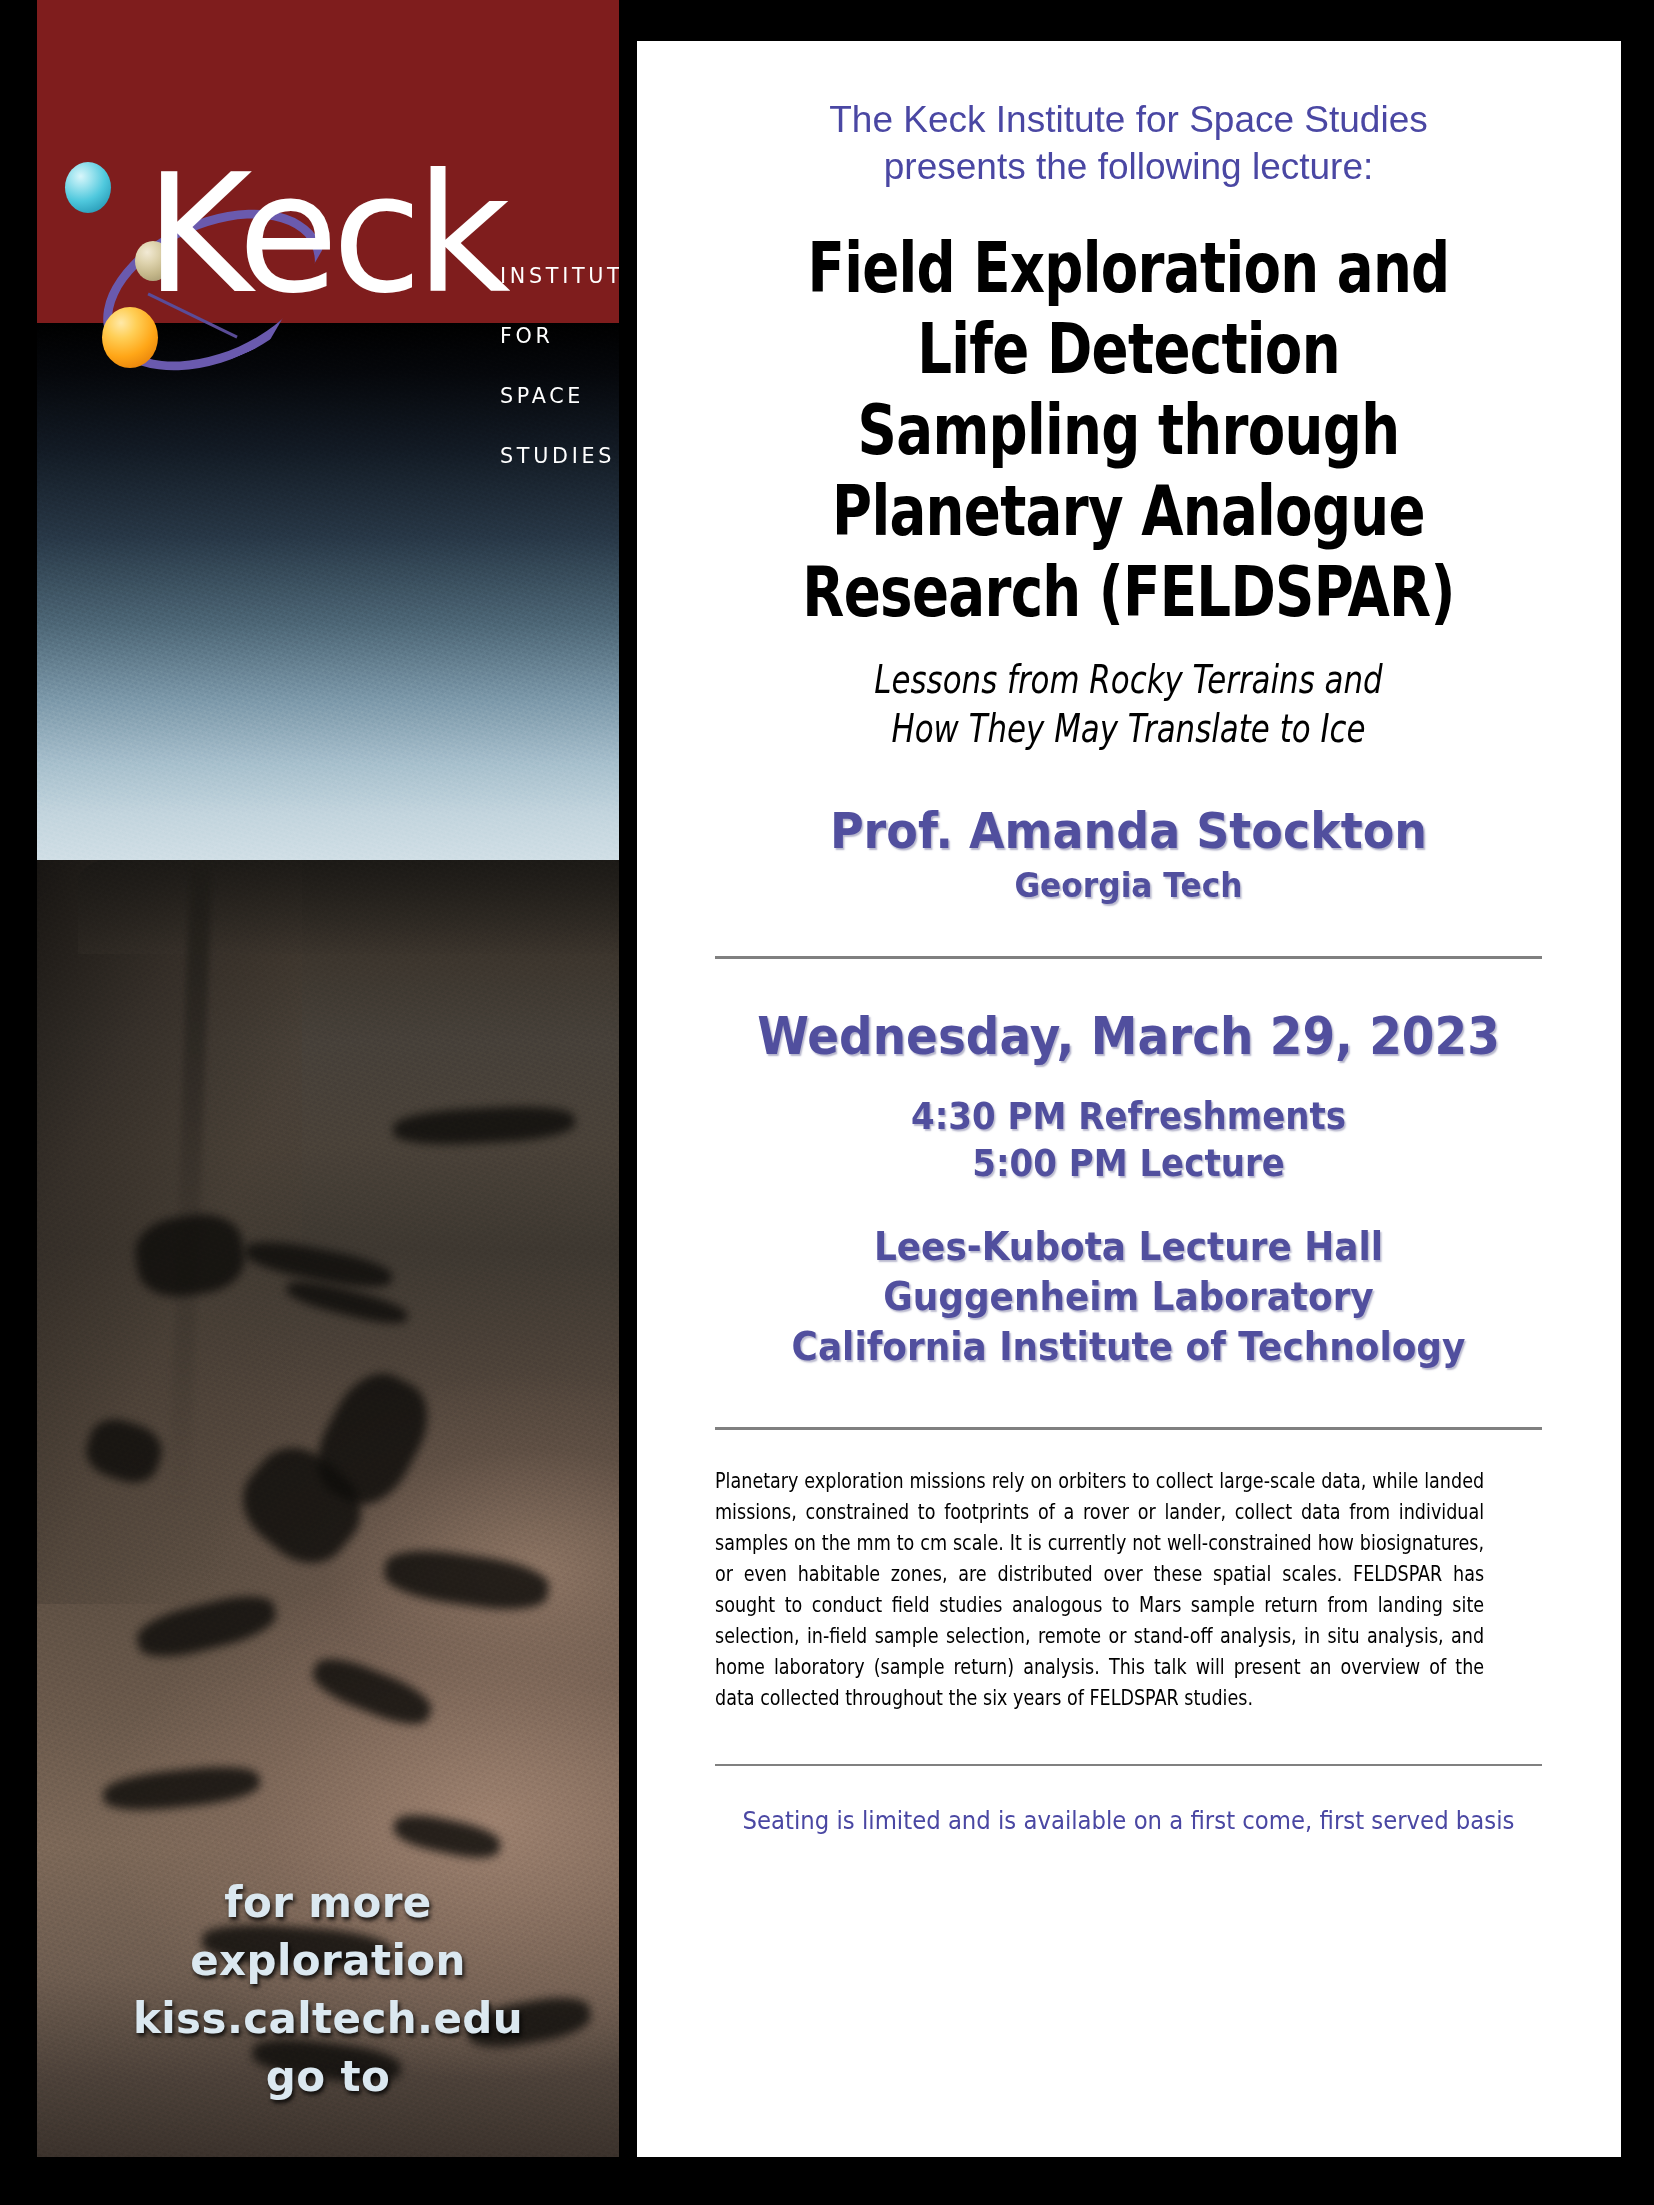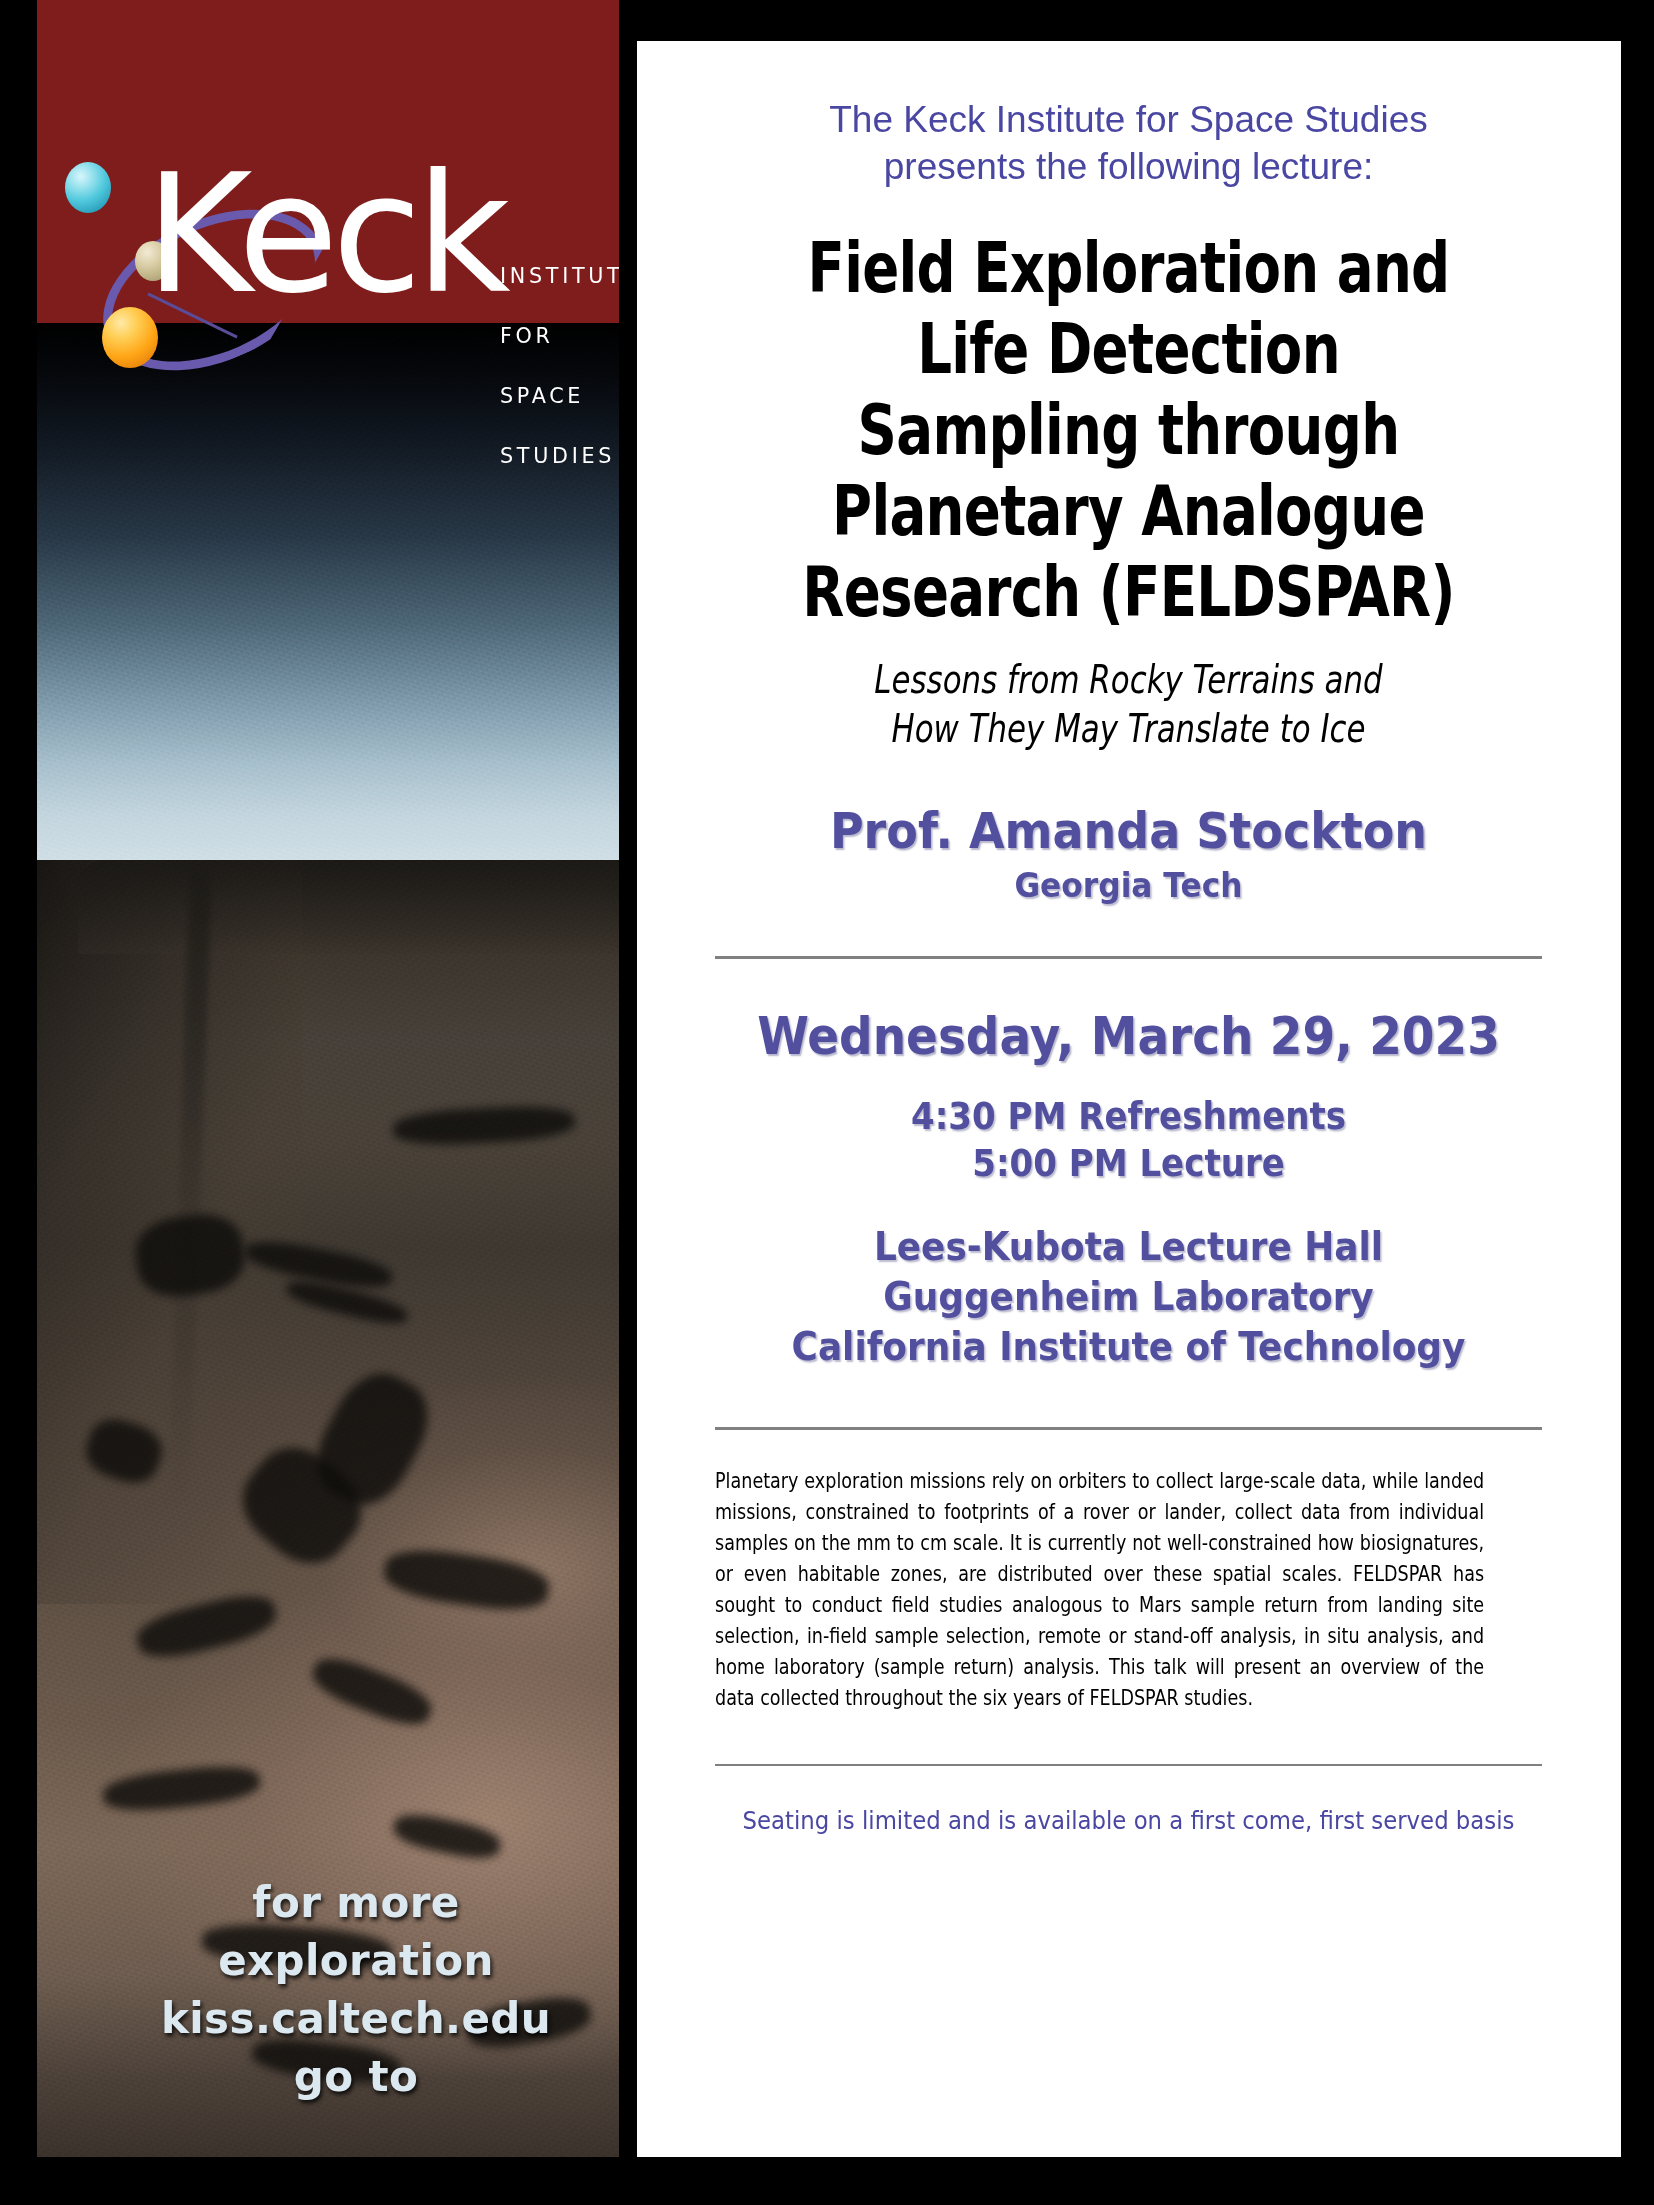--- a/index.html
+++ b/index.html
@@ -233,21 +233,20 @@
     top: 1874px;
     width: 582px;
     text-align: center;
     font-family: "DejaVu Sans", sans-serif;
     font-size: 42px;
     font-weight: 700;
     line-height: 58px;
     color: #dbe8f0;
     text-shadow: 1.7px 2.5px 4.1px rgba(0,0,0,0.85);
     letter-spacing: 0.4px;
-    padding-left: 28px;
   }
 
   
   .right-panel {
     position: absolute;
     left: 637px;
     top: 41px;
     width: 984px;
     height: 2116px;
     background: #ffffff;

